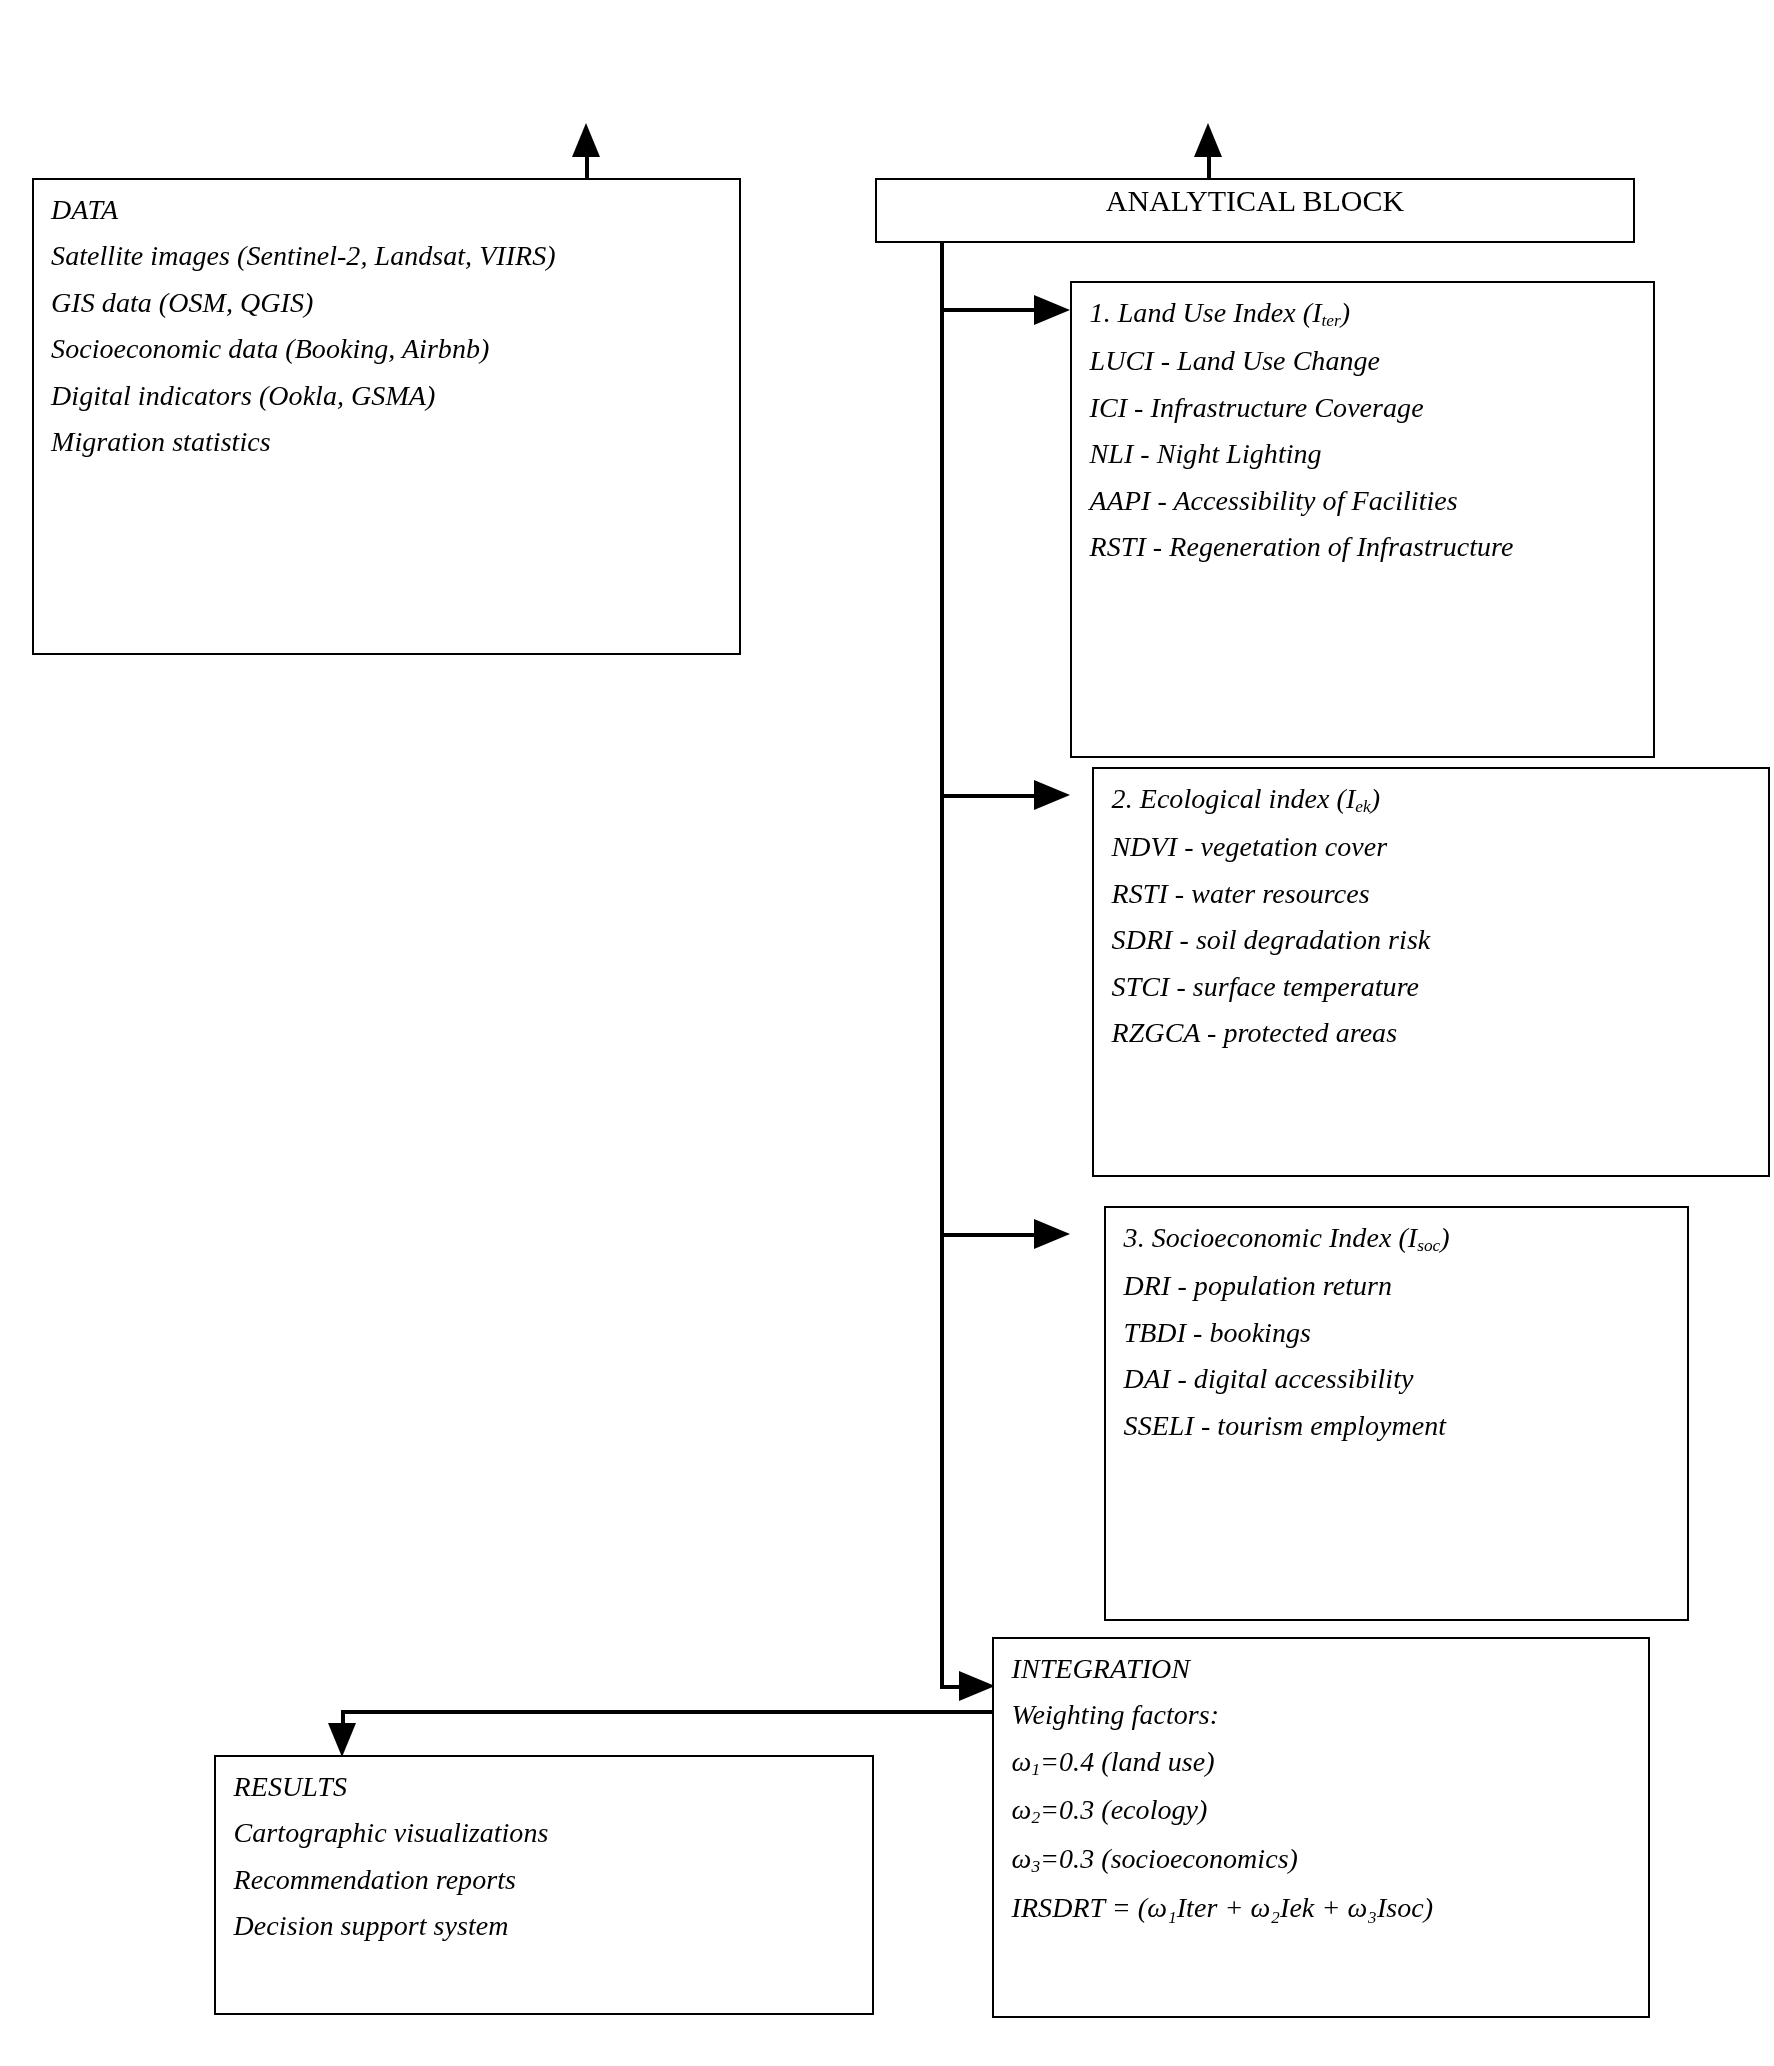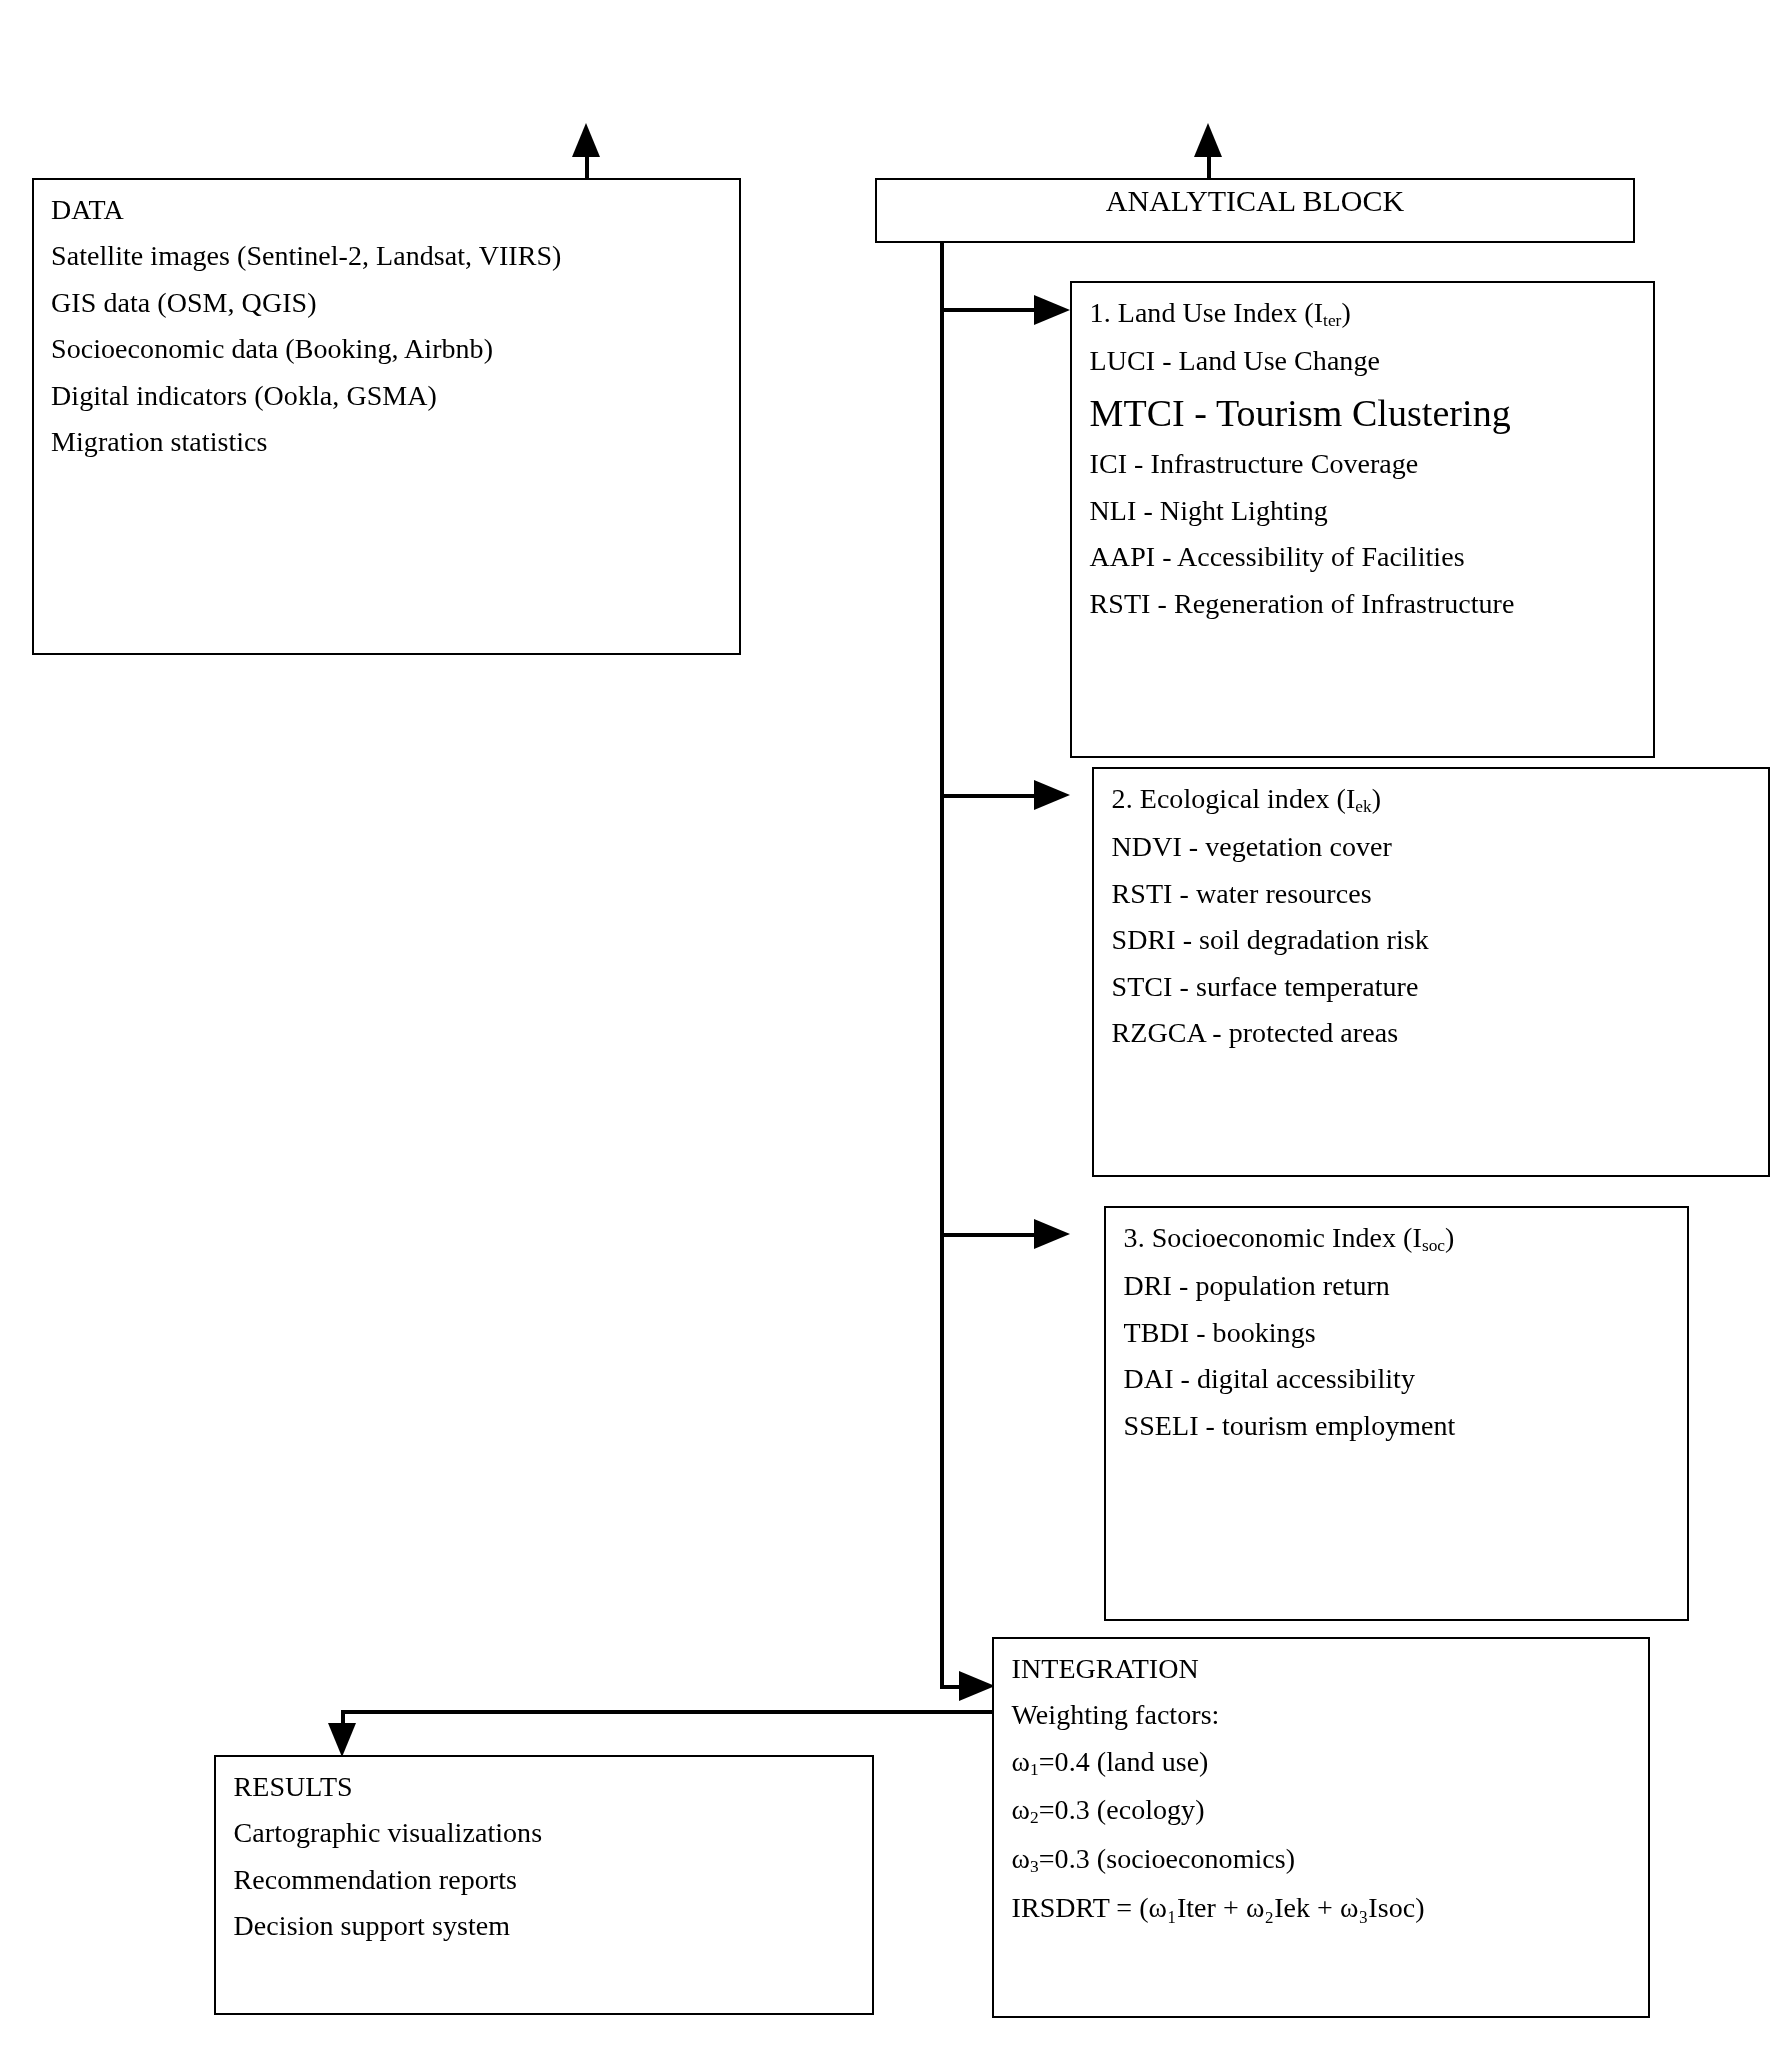--- a/index.html
+++ b/index.html
@@ -1,21 +1,21 @@
 <!DOCTYPE html>
 <html style="font-size:7.4px"><head>
 <meta charset="utf-8">
 <title>Integral IRSDRT Monitoring Model</title>
 <style>
   html,body{margin:0;padding:0;background:#ffffff;}
   body{font-family:"Liberation Serif","DejaVu Serif",serif;color:#000;}
   #canvas{position:relative;width:1774px;height:2066px;background:#fff;overflow:hidden;}
 
   .box{position:absolute;box-sizing:border-box;border:2.8px solid #000;background:#fff;}
-  .box .pad{padding:15.7px 17.6px 0 17.6px;}
+  .box .pad{padding:15.7px 17.6px 0 17.6px;font-style:italic;}
 
   .ttl-center{position:absolute;left:0;right:0;text-align:center;}
 
   .line{font-size:28px;line-height:1.0;white-space:nowrap;letter-spacing:0.05px;}
   .line + .line{margin-top:18.5px;}
   .line.big{font-size:38px;}
   .hdr{font-size:30px;line-height:1.0;white-space:nowrap;}
 
   sub{font-size:0.62em;vertical-align:-0.22em;letter-spacing:0;}
 
@@ -66,21 +66,20 @@
 
   <div class="seg" style="left:940px;top:1685px;width:23px;height:4.2px;"></div>
   <div class="arrow right" style="left:959px;top:1671px;"></div>
 
   <div class="box" style="left:1070px;top:281px;width:585px;height:477px;">
     <div class="pad">
       <div class="line">
         <span>1. Land Use Index (I</span><sub>ter</sub><span>)</span>
       </div>
       <div class="line">LUCI - Land Use Change</div>
-      <div class="line big">MTCI - Tourism Clustering</div>
       <div class="line">ICI - Infrastructure Coverage</div>
       <div class="line">NLI - Night Lighting</div>
       <div class="line">AAPI - Accessibility of Facilities</div>
       <div class="line">RSTI - Regeneration of Infrastructure</div>
     </div>
   </div>
 
   <div class="box" style="left:1092px;top:767px;width:678px;height:410px;">
     <div class="pad">
       <div class="line">

